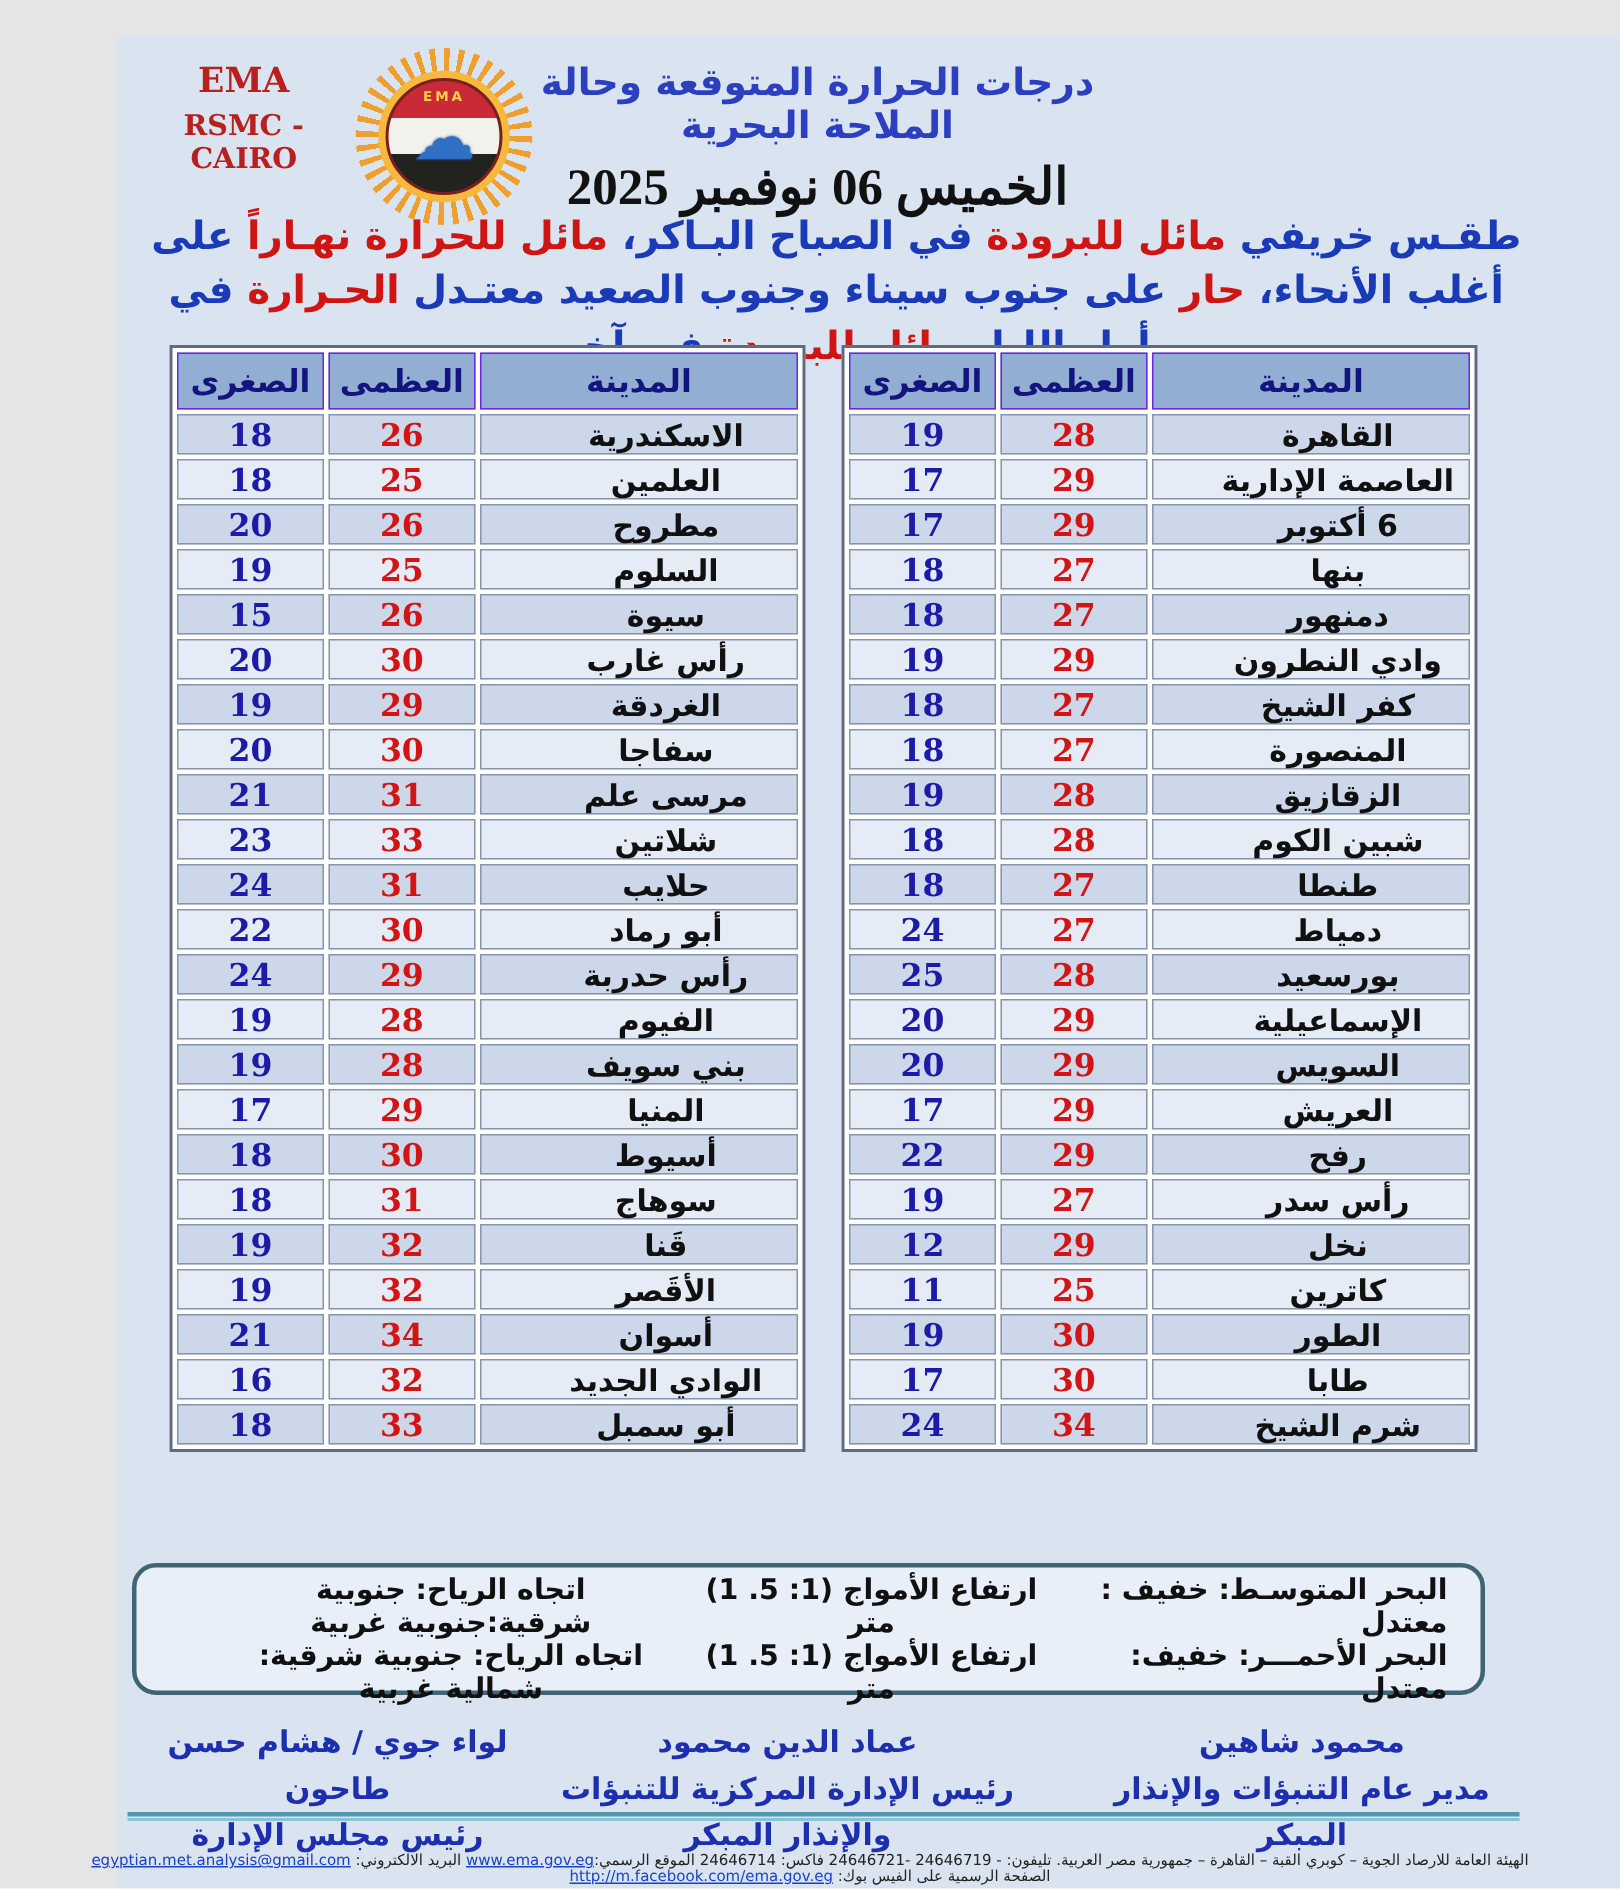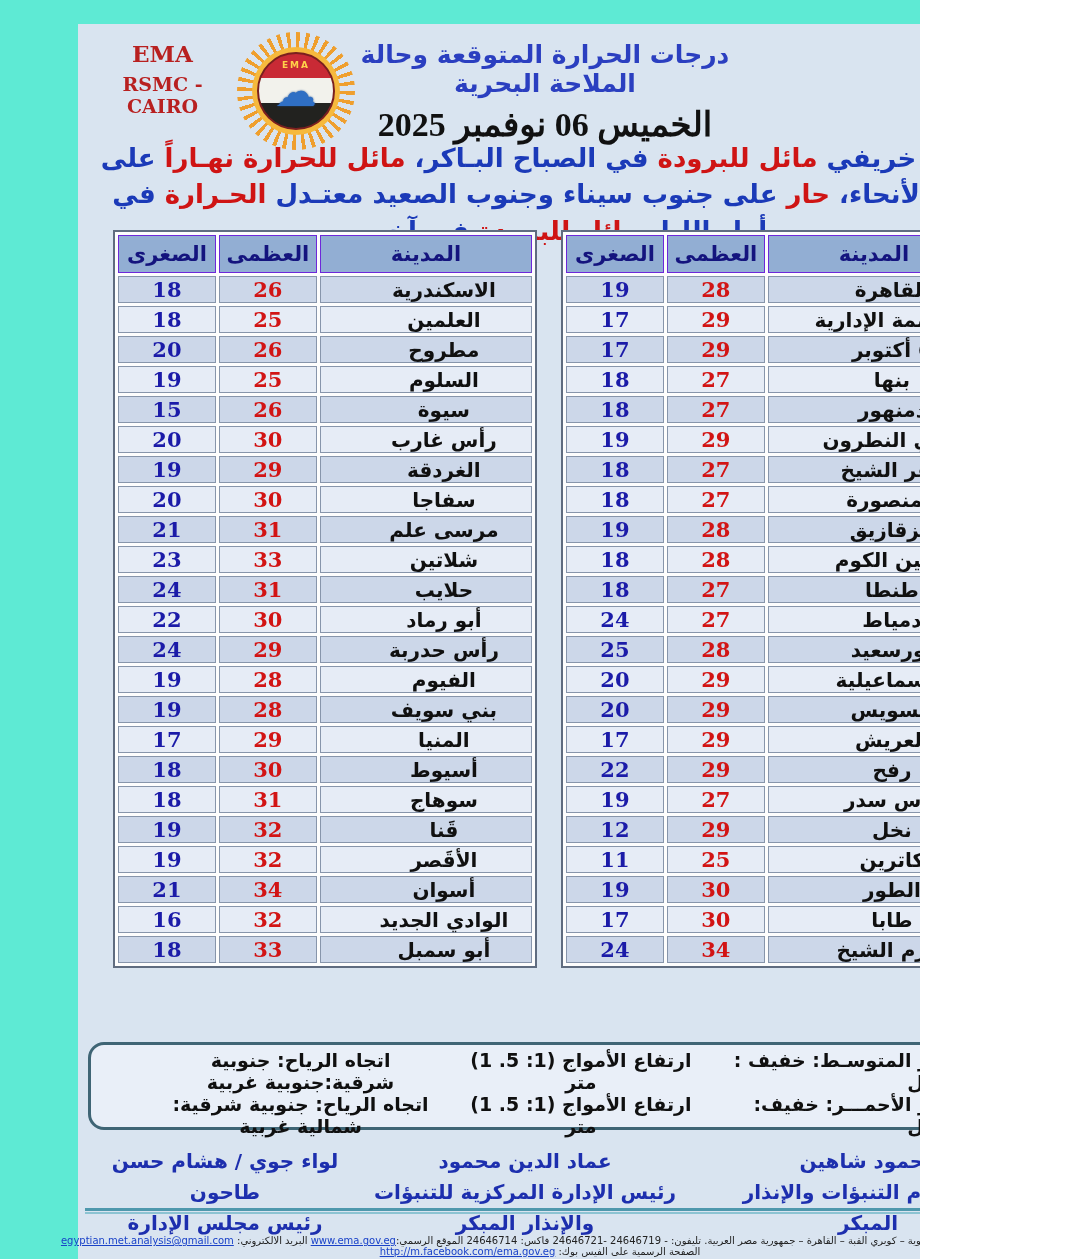--- a/index.html
+++ b/index.html
@@ -1,18 +1,18 @@
 <!DOCTYPE html>
 <html lang="ar"><head>
 <meta charset="utf-8">
 <style>
   * { margin:0; padding:0; box-sizing:border-box; }
   html,body { background:#ffffff; }
   body { font-family:"DejaVu Sans", sans-serif; }
-  #page { position:relative; width:920px; height:1259px; background:#5eead4; overflow:hidden; }
+  #page { position:relative; width:1080px; height:1259px; background:#e5e5e5; overflow:hidden; }
   .sheet { position:absolute; left:78px; top:24px; width:1002px; height:1235px; background:#d9e4f0; }
 
   
   .ema-block { position:absolute; left:85px; top:40px; width:155px; text-align:center;
                color:#b82020; font-family:"DejaVu Serif", serif; font-weight:bold; direction:ltr; }
   .ema-block .l1 { font-size:23px; }
   .ema-block .l2 { font-size:19px; margin-top:6px; }
 
   .logo { position:absolute; left:237px; top:32px; width:118px; height:118px; border-radius:50%;
           background:

